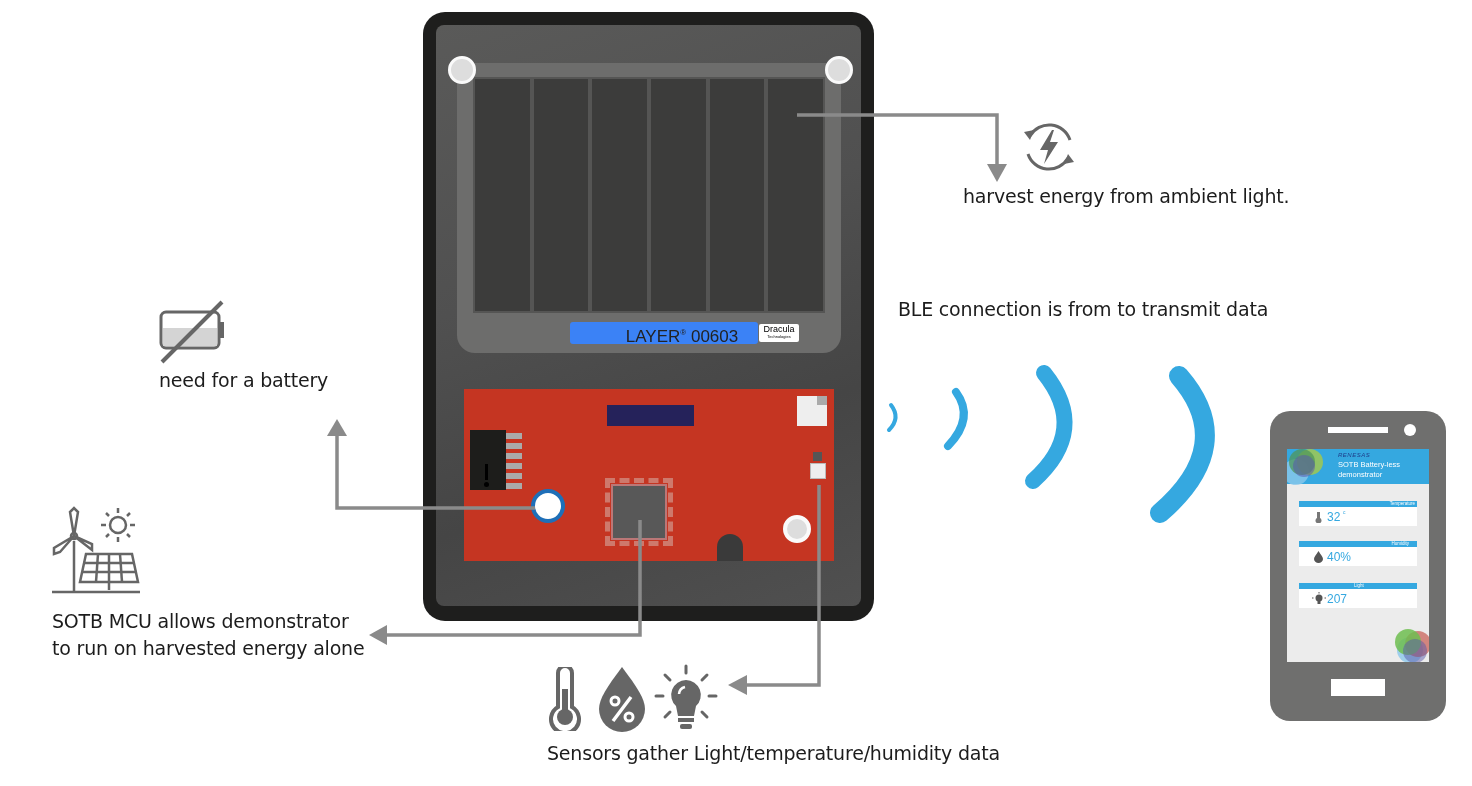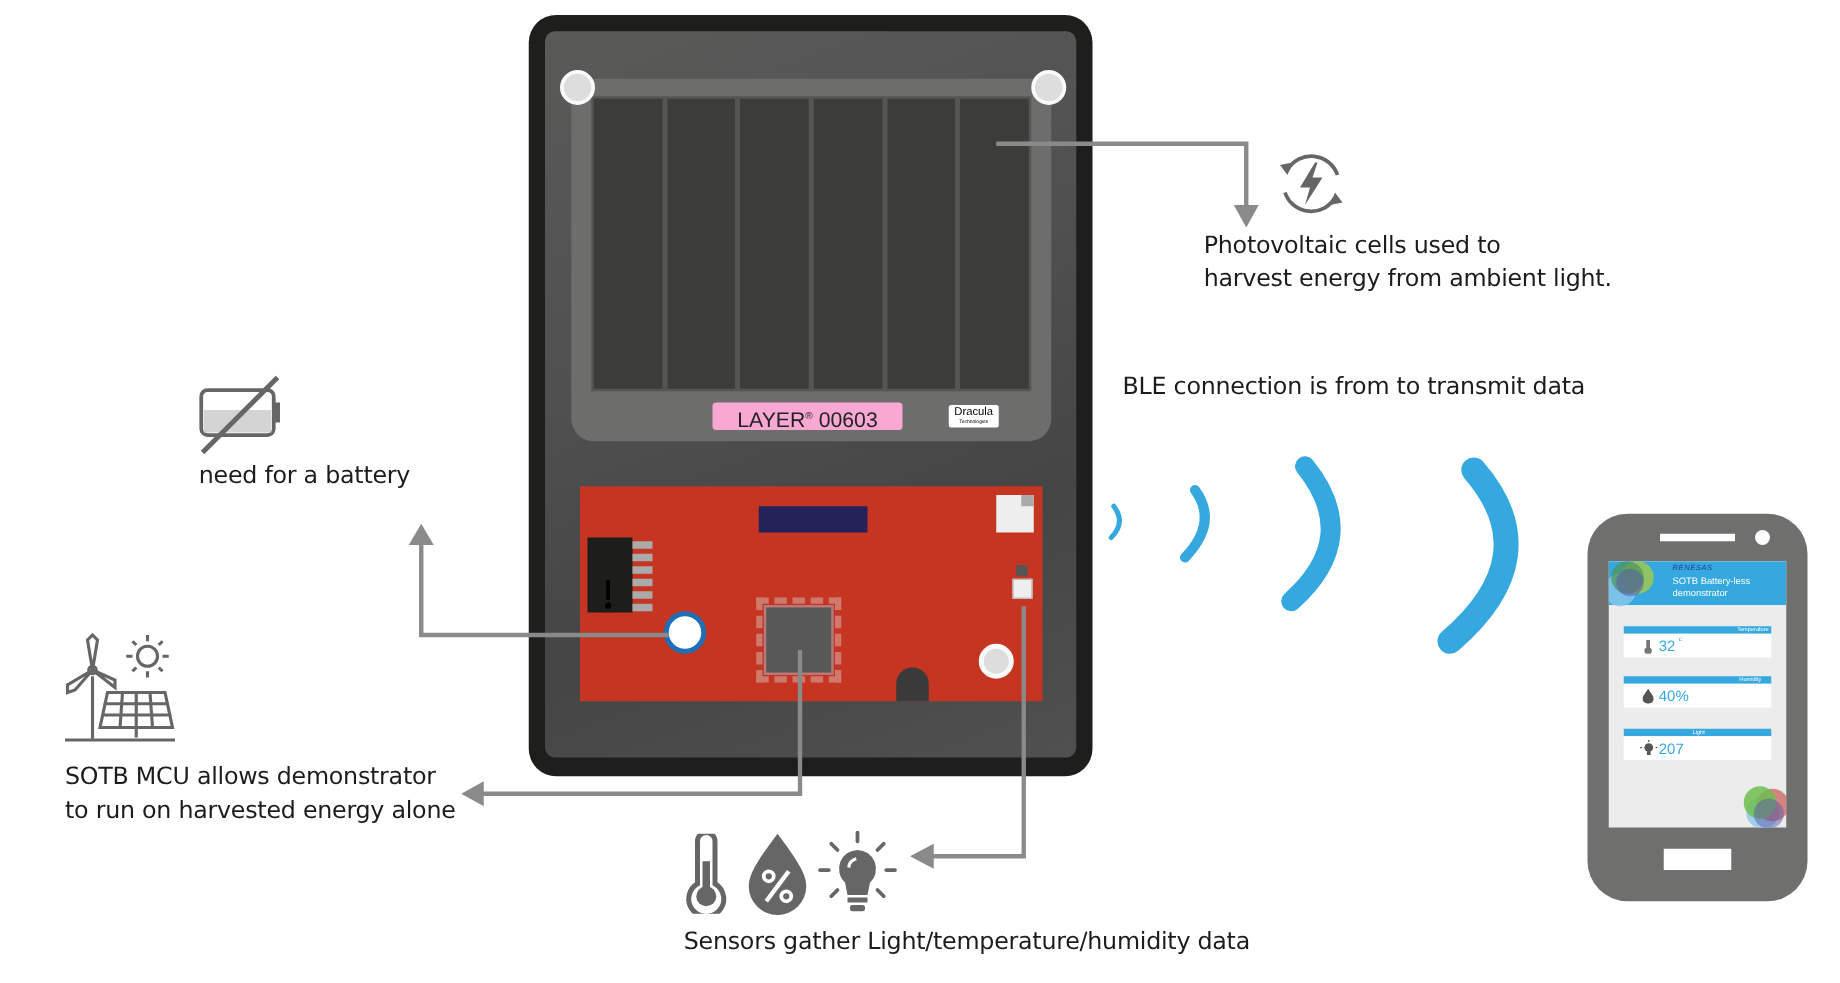--- a/index.html
+++ b/index.html
@@ -18,21 +18,21 @@
 
 <div class="abs" style="left:457px;top:63px;width:384px;height:290px;background:#6d6d6c;border-radius:0 0 18px 18px;">
   <div class="abs" style="left:16px;top:14px;width:352px;height:236px;background:#555554;display:flex;gap:4px;padding:2px;box-sizing:border-box;">
     <div style="flex:1;background:#3c3c3b;"></div>
     <div style="flex:1;background:#3c3c3b;"></div>
     <div style="flex:1;background:#3c3c3b;"></div>
     <div style="flex:1;background:#3c3c3b;"></div>
     <div style="flex:1;background:#3c3c3b;"></div>
     <div style="flex:1;background:#3c3c3b;"></div>
   </div>
-  <div class="abs" style="left:113px;top:259px;width:152px;height:22px;background:#f9a8d4;border-radius:3px;text-align:center;font-family:'Liberation Sans',sans-serif;font-size:17px;line-height:22px;color:#222;">
+  <div class="abs" style="left:113px;top:259px;width:152px;height:22px;background:#3b82f6;border-radius:3px;text-align:center;font-family:'Liberation Sans',sans-serif;font-size:17px;line-height:22px;color:#222;padding-left:36px;">
     <span>LAYER</span><sup style="font-size:8px;">®</sup>
     <span>00603</span>
   </div>
   <div class="abs" style="left:302px;top:261px;width:40px;height:18px;background:#fff;border-radius:2px;text-align:center;font-family:'Liberation Sans',sans-serif;color:#000000;">
     <div style="font-size:9px;line-height:10px;">Dracula</div>
     <div style="font-size:4px;line-height:5px;">Technologies</div>
   </div>
 </div>
 
 <div class="abs" style="left:448px;top:56px;width:22px;height:22px;border-radius:50%;background:#ddd;border:3px solid #fafafa;"></div>
@@ -148,38 +148,37 @@
     <line x1="11" y1="53" x2="16" y2="48"></line>
       <line x1="53" y1="53" x2="48" y2="48"></line>
   </g>
   <path d="M32,16 A15,15 0 0 1 42,42 L40,52 L24,52 L22,42 A15,15 0 0 1 32,16 Z" fill="#666"></path>
   <path d="M25,30 A8,8 0 0 1 31,23" stroke="#fff" stroke-width="2.5" fill="none"></path>
   <rect x="24" y="54" width="16" height="4" fill="#666"></rect>
   <rect x="26" y="60" width="12" height="5" rx="2" fill="#666"></rect>
 </svg>
 
 <div class="caption" style="left:963px;top:183px;">
-  <div>Photovoltaic cells used to</div>
   <div>harvest energy from ambient light.</div>
 </div>
 <div class="caption" style="left:898px;top:296px;">
   <div>BLE connection is from to transmit data</div>
 </div>
 <div class="caption" style="left:159px;top:367px;">
   <div>need for a battery</div>
 </div>
 <div class="caption" style="left:52px;top:608px;">
   <div>SOTB MCU allows demonstrator</div>
   <div>to run on harvested energy alone</div>
 </div>
 <div class="caption" style="left:547px;top:740px;">
   <div>Sensors gather Light/temperature/humidity data</div>
 </div>
 
-<div class="abs" style="left:1270px;top:411px;width:176px;height:310px;border-radius:32px;background:#6f6f6e;">
+<div class="abs" style="left:1270px;top:411px;width:176px;height:310px;border-radius:20px;background:#6f6f6e;">
   <div class="abs" style="left:58px;top:16px;width:60px;height:6px;background:#fff;"></div>
   <div class="abs" style="left:134px;top:13px;width:12px;height:12px;border-radius:50%;background:#fff;"></div>
   <div class="abs" style="left:61px;top:268px;width:54px;height:17px;background:#fff;"></div>
 
   <div class="abs" style="left:17px;top:38px;width:142px;height:213px;background:#ececec;overflow:hidden;">
     <div class="abs" style="left:0;top:0;width:142px;height:35px;background:#35a8e0;"></div>
     <div class="abs" style="left:0;top:0;width:50px;height:45px;">
       <div class="abs" style="left:-4px;top:10px;width:26px;height:26px;border-radius:50%;background:rgba(140,200,235,0.8);"></div>
       <div class="abs" style="left:10px;top:0;width:26px;height:26px;border-radius:50%;background:rgba(160,200,80,0.85);"></div>
       <div class="abs" style="left:2px;top:0;width:26px;height:26px;border-radius:50%;background:rgba(80,150,90,0.75);"></div>

